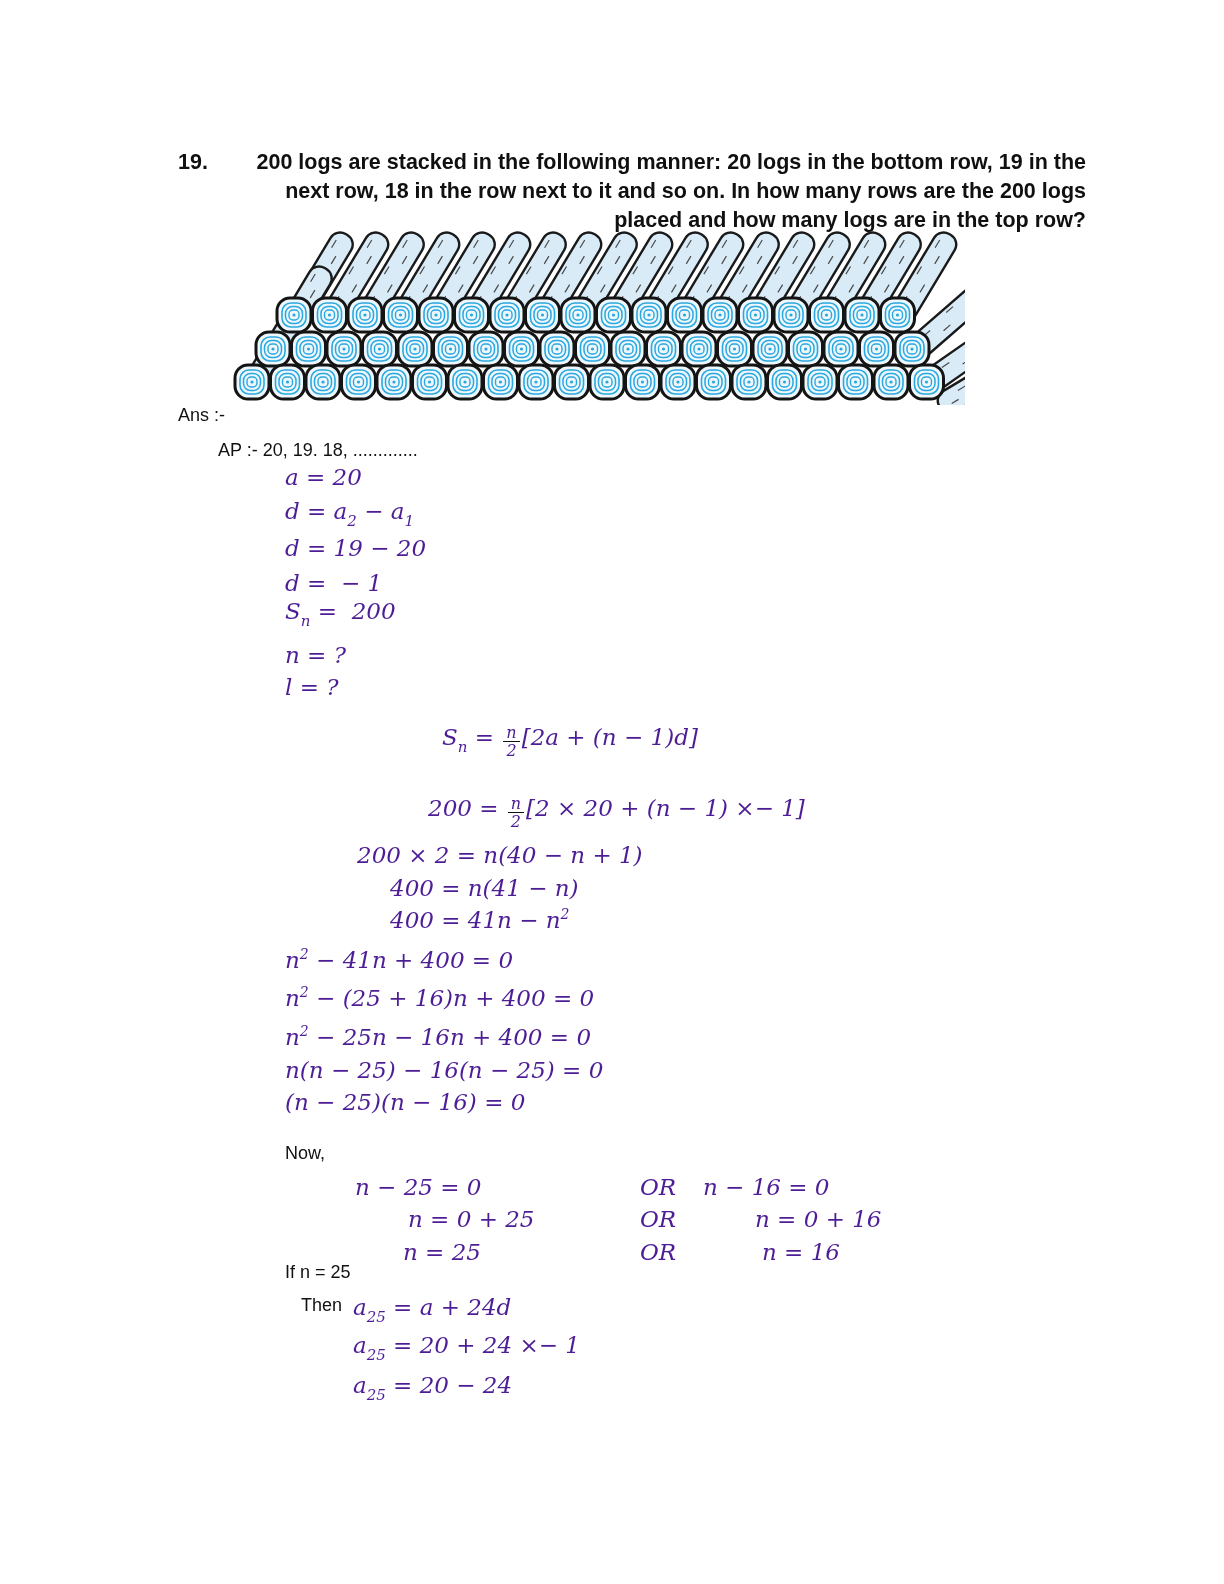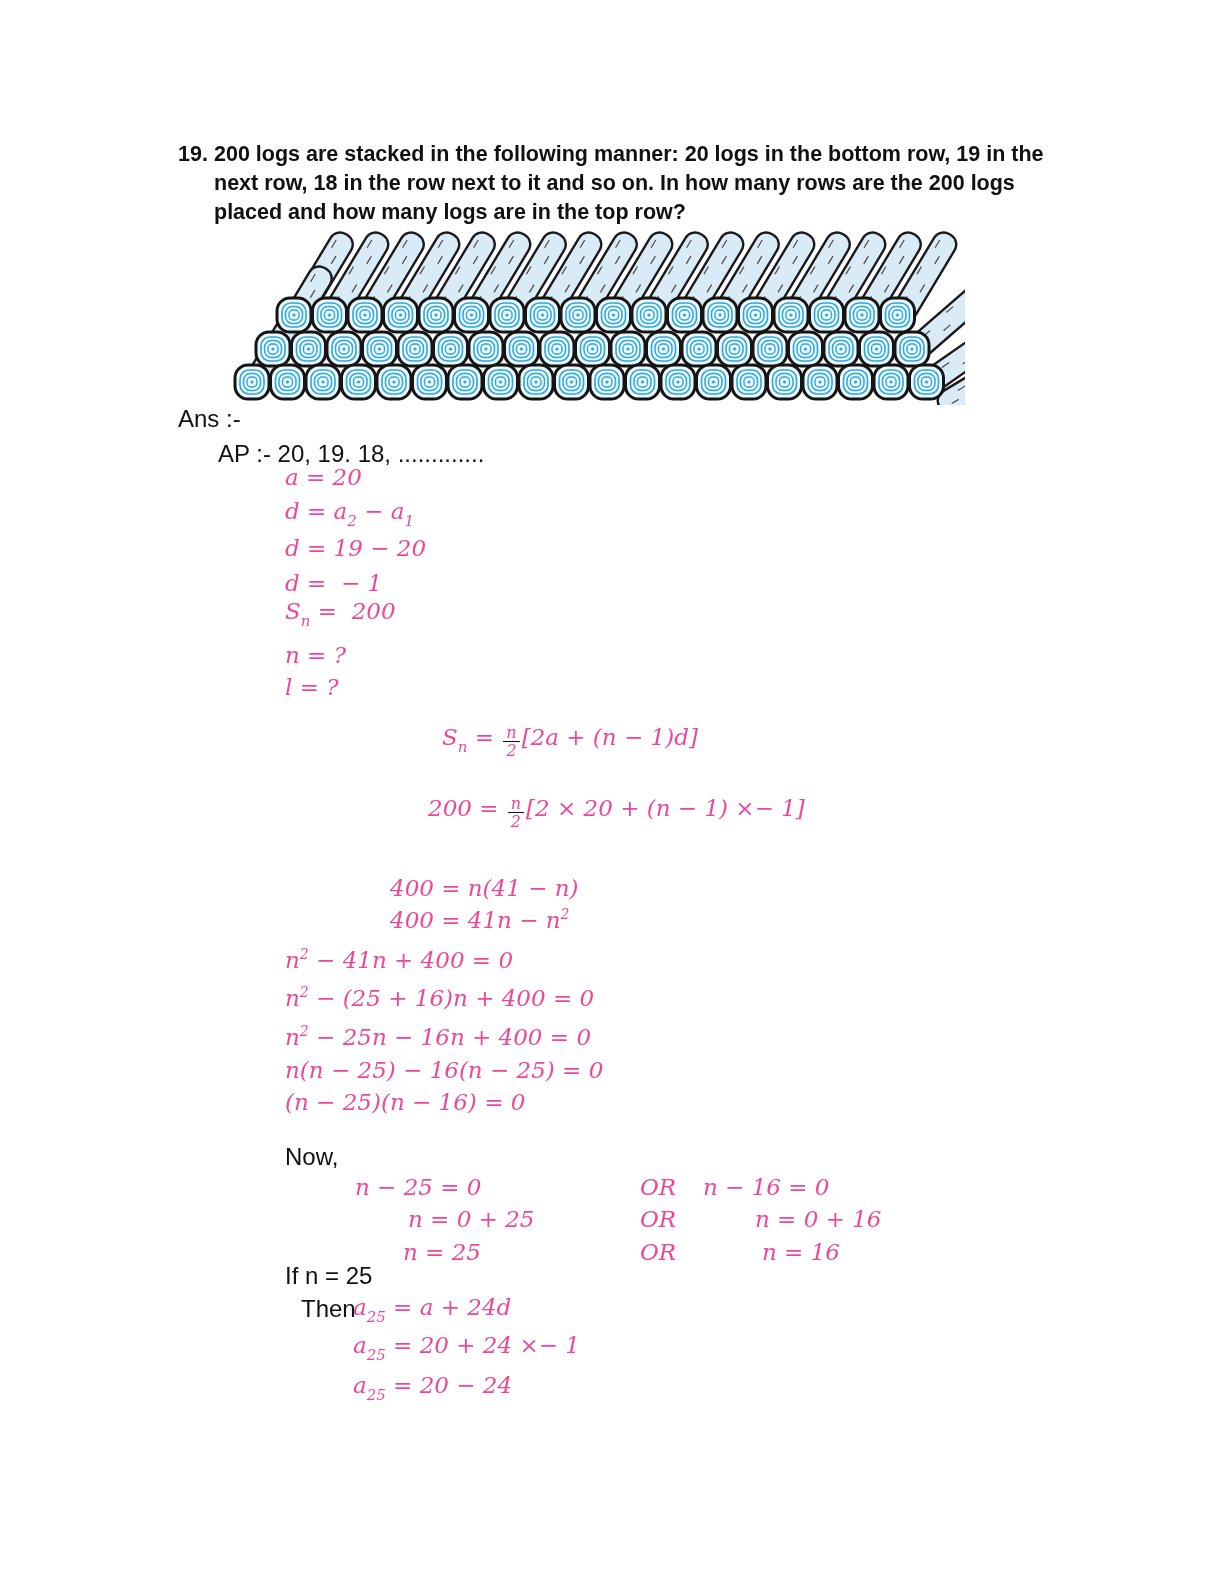--- a/index.html
+++ b/index.html
@@ -2,31 +2,31 @@
 <html style="--log-body: #d9ebf7; --log-end: #edf7fc; --log-ring: #2aa8df;"><head>
 <meta charset="utf-8">
 <style>
   html,body { margin:0; padding:0; background:#e8e8e8; }
   #page {
     position:relative; width:1224px; height:1584px; margin:0 auto;
     background:#ffffff; overflow:hidden;
     font-family:"Liberation Sans", sans-serif; color:#111;
   }
   .q {
-    position:absolute; left:178px; top:140px; width:872px; padding-left:36px;
-    font-weight:bold; font-size:21.5px; line-height:1.36; color:#101010;
+    position:absolute; left:178px; top:148px; width:872px; padding-left:36px;
+    font-weight:bold; font-size:21.5px; line-height:1.36; color:#101010;text-align:right;
   }
   .qnum { position:absolute; left:0; top:0; }
   .sans {
     position:absolute; font-family:"Liberation Sans", sans-serif;
-    font-size:24px; color:#111; white-space:pre;
+    font-size:18px; color:#111; white-space:pre;
   }
   .math {
     position:absolute; font-family:"DejaVu Serif", serif; font-style:italic;
-    font-size:23px; color:#ec4899; white-space:pre; line-height:30px;
+    font-size:23px; color:#4c1d95; white-space:pre; line-height:30px;
   }
   .math sub { font-size:15px; line-height:0; vertical-align:-7px; }
   .math sup { font-size:14px; line-height:0; vertical-align:9px; }
   .frac { display:inline-block; text-align:center; vertical-align:-11px; margin:0 2px; }
   .frac .num, .frac .den { display:block; font-size:16px; line-height:1.08; padding:0 3px; }
   .frac .num { border-bottom:1.6px solid #111; }
   #logs-svg { position:absolute; left:225px; top:230px; }
 </style>
 </head>
 <body>
@@ -312,20 +312,21 @@
 
   <div class="math" style="left:285px; top:596px;"><span>S</span><sub>n</sub><span> =  200</span></div>
 
   <div class="math" style="left:285px; top:640px;">n = ?</div>
   <div class="math" style="left:285px; top:672px;">l = ?</div>
 
   <div class="math" style="left:430px; top:722px;margin-left:12px;"><span>S</span><sub>n</sub><span> = </span><span class="frac"><span class="num">n</span><span class="den">2</span></span><span>[2a + (n − 1)d]</span></div>
 
   <div class="math" style="left:428px; top:793px;"><span>200 = </span><span class="frac"><span class="num">n</span><span class="den">2</span></span><span>[2 × 20 + (n − 1) ×− 1]</span></div>
 
+  <div class="math" style="left:357px; top:840px;">200 × 2 = n(40 − n + 1)</div>
   <div class="math" style="left:390px; top:873px;">400 = n(41 − n)</div>
 
   <div class="math" style="left:390px; top:905px;"><span>400 = 41n − n</span><sup>2</sup></div>
 
   <div class="math" style="left:285px; top:945px;"><span>n</span><sup>2</sup><span> − 41n + 400 = 0</span></div>
 
   <div class="math" style="left:285px; top:983px;"><span>n</span><sup>2</sup><span> − (25 + 16)n + 400 = 0</span></div>
 
   <div class="math" style="left:285px; top:1022px;"><span>n</span><sup>2</sup><span> − 25n − 16n + 400 = 0</span></div>
 

